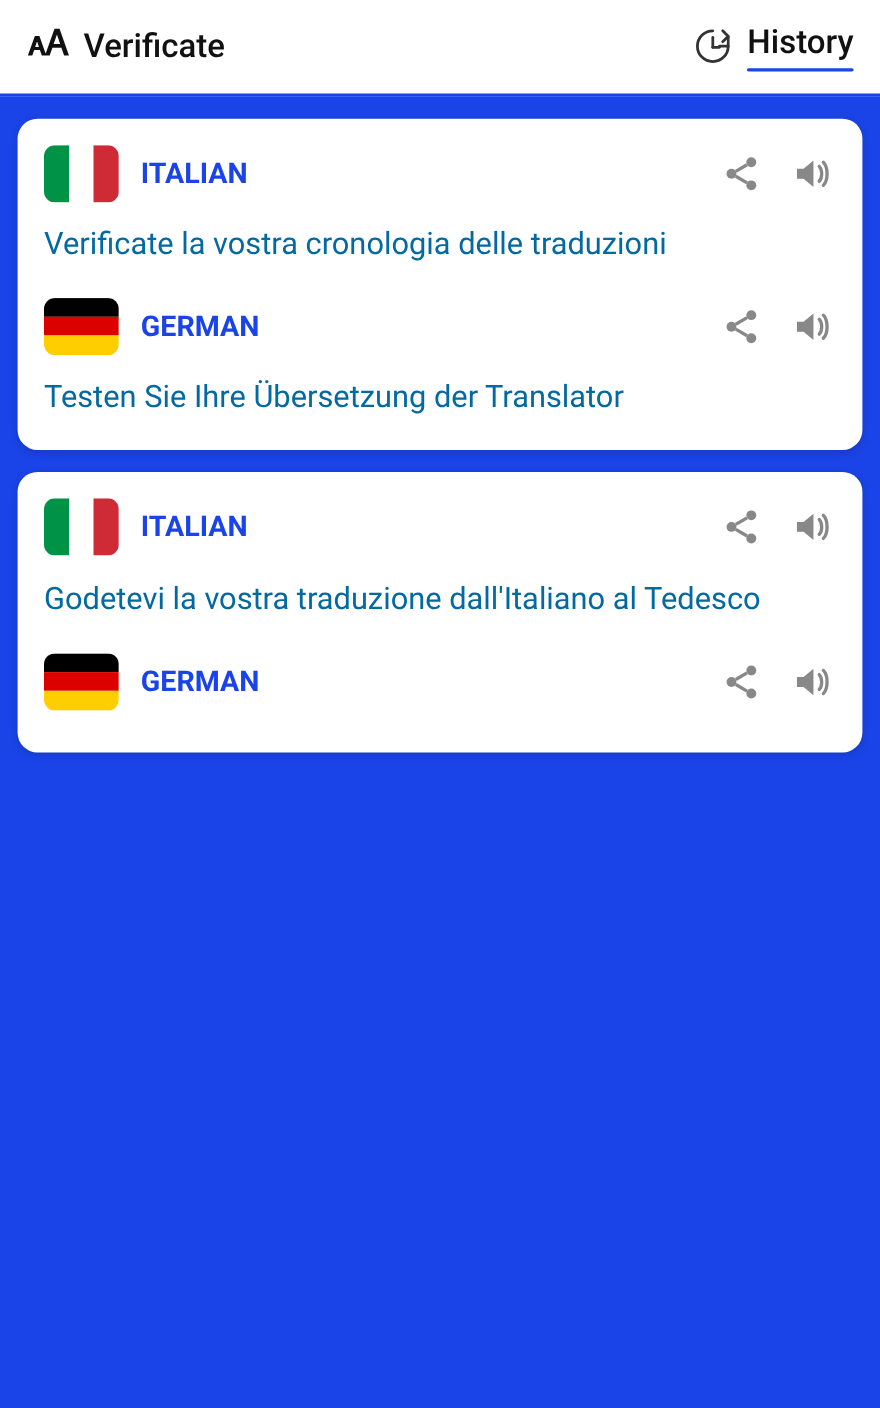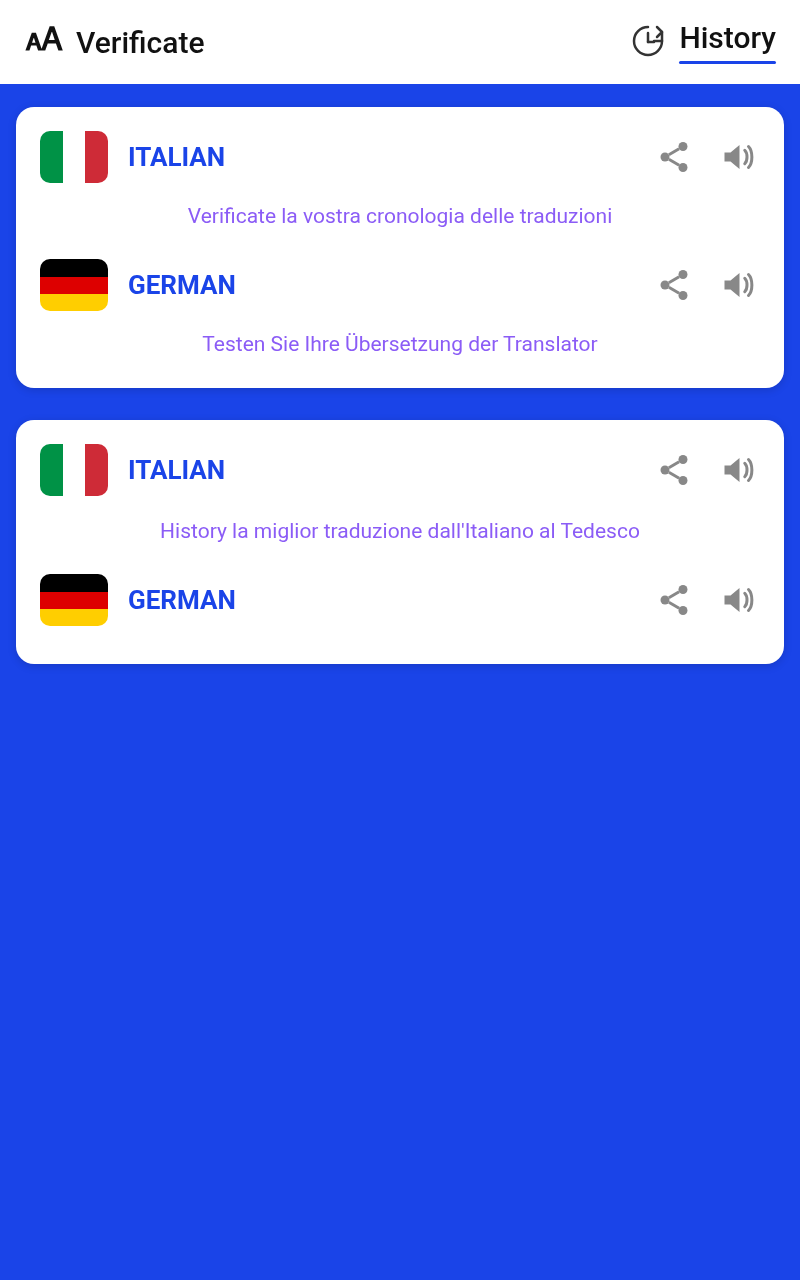--- a/index.html
+++ b/index.html
@@ -60,21 +60,21 @@
       background-color: #1a44e8;
       margin-top: 6px;
       border-radius: 2px;
     }
 
     
     .content {
       padding: 20px 16px;
       display: flex;
       flex-direction: column;
-      gap: 32px;
+      gap: 20px;
     }
 
     
     .translation-card {
       background: #ffffff;
       border-radius: 18px;
       padding: 24px 24px 28px 24px;
       box-shadow: 0 2px 8px rgba(0,0,0,0.15);
     }
 
@@ -150,29 +150,28 @@
       justify-content: center;
     }
 
     .share-icon-svg, .sound-icon-svg {
       width: 36px;
       height: 36px;
       fill: #888;
     }
 
     .translation-text {
-      font-size: 21px;
-      color: #8b5cf6;
+      font-size: 28px;
+      color: #0369a1;
       font-weight: 400;
       line-height: 1.45;
       margin-left: 0;
       padding-left: 0;
       margin-top: 4px;
       padding-top: 8px;
-      text-align: center;
     }
 
     .lang-section + .lang-section {
       margin-top: 20px;
     }
 
     
     
   </style>
 </head>
@@ -288,21 +287,21 @@
           </svg>
         </button>
         <button class="icon-btn">
           <svg class="sound-icon-svg" viewBox="0 0 24 24" xmlns="http://www.w3.org/2000/svg">
             <polygon points="3,9 7,9 13,4 13,20 7,15 3,15" fill="#888"></polygon>
             <path d="M16.5 7.5 C18.5 9.5 18.5 14.5 16.5 16.5" stroke="#888" stroke-width="2" fill="none" stroke-linecap="round"></path>
             <path d="M19 5 C22 8 22 16 19 19" stroke="#888" stroke-width="2" fill="none" stroke-linecap="round"></path>
           </svg>
         </button>
       </div>
-      <div class="translation-text" style="margin-top: 12px;">History la miglior traduzione dall'Italiano al Tedesco</div>
+      <div class="translation-text" style="margin-top: 12px;">Godetevi la vostra traduzione dall'Italiano al Tedesco</div>
     </div>
 
     <div class="lang-section" style="margin-top: 28px;">
       <div class="lang-row">
         <div class="flag flag-german">
           <div class="stripe-black"></div>
           <div class="stripe-red"></div>
           <div class="stripe-gold"></div>
         </div>
         <span class="lang-name">GERMAN</span>

